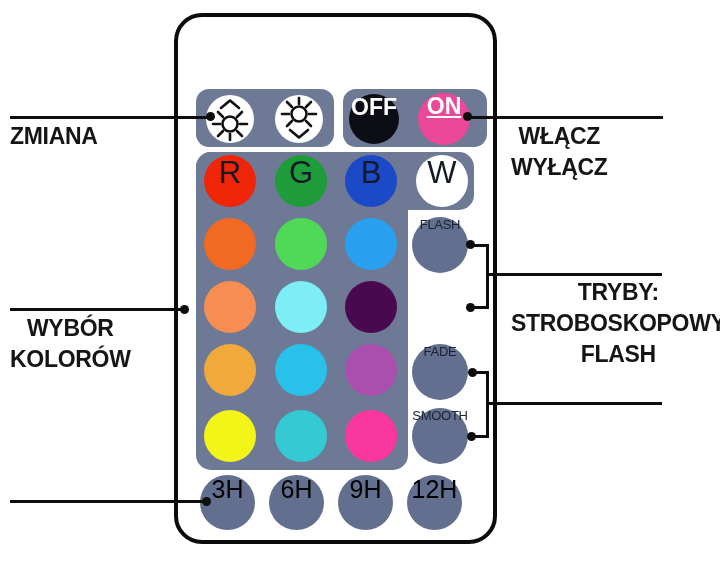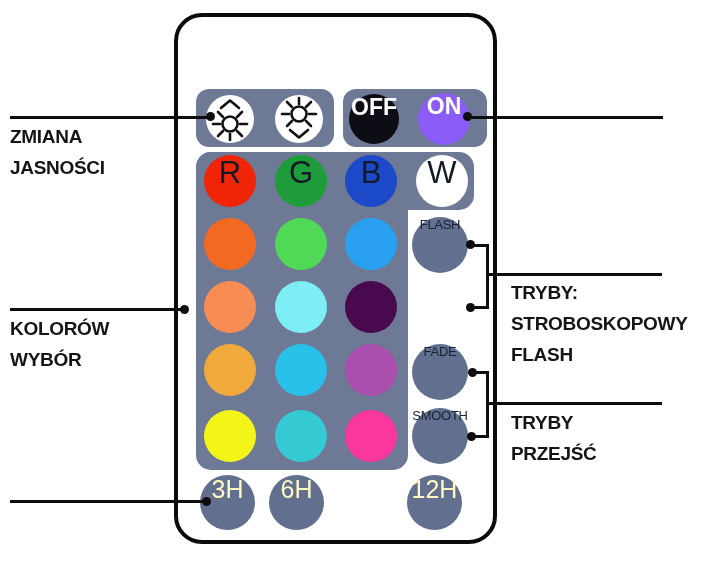--- a/index.html
+++ b/index.html
@@ -17,25 +17,25 @@
   .panel-tall{left:196px;top:152px;width:212px;height:318px;border-radius:15px;}
   .panel-wide{left:196px;top:152px;width:278px;height:58px;border-radius:15px;}
   .circ{position:absolute;border-radius:50%;display:flex;align-items:flex-start;justify-content:center;}
   .bright-btn{width:48px;height:48px;background:#ffffff;top:95px;}
   .b-up{left:206px;} .b-down{left:275px;}
   .off-btn{left:349px;top:94px;width:50px;height:50px;color:#ffffff;font-size:23px;font-weight:bold;}
   .on-btn{left:418px;top:93px;width:52px;height:52px;color:#ffffff;font-size:23px;font-weight:bold;}
   .rgbw{width:52px;height:52px;top:155px;font-size:31px;font-weight:400;color:#131a26;}
   .dot{position:absolute;width:52px;height:52px;border-radius:50%;}
   .mode-btn{width:56px;height:56px;left:412px;font-size:13px;font-weight:400;color:#1a2332;letter-spacing:-0.3px;}
-  .timer-btn{width:55px;height:55px;top:475px;font-size:25px;color:#fef9c3;}
+  .timer-btn{width:55px;height:55px;top:475px;font-size:25px;color:#000000;}
   .line{position:absolute;height:3px;background:#0d0d0d;}
   .vline{position:absolute;width:3px;background:#0d0d0d;}
   .pt{position:absolute;width:9px;height:9px;border-radius:50%;background:#0d0d0d;}
-  .label{position:absolute;font-size:19px;line-height:31px;font-weight:bold;color:#151515;letter-spacing:-0.3px;}
+  .label{position:absolute;font-size:23px;line-height:31px;font-weight:bold;color:#151515;letter-spacing:-0.3px;text-align:center;}
   .label span{display:block;}
   .sun{display:block;}
 </style>
 </head>
 <body>
 
 <div class="canvas">
 
   <div class="remote"></div>
 
@@ -71,21 +71,21 @@
         <line x1="31" y1="26" x2="36" y2="31"></line>
         <line x1="17" y1="26" x2="12" y2="31"></line>
         <line x1="24" y1="9" x2="24" y2="3"></line>
       </g>
     </svg>
   </div>
 
   <div class="circ off-btn" style="background: rgb(13, 13, 21);">
     <span>OFF</span>
   </div>
-  <div class="circ on-btn" style="background: #8b5cf6;">
+  <div class="circ on-btn" style="background: #ec4899; text-decoration: underline;">
     <span>ON</span>
   </div>
 
   <div class="circ rgbw" style="left: 204px; background: rgb(240, 37, 8);">
     <span>R</span>
   </div>
   <div class="circ rgbw" style="left: 275px; background: rgb(31, 156, 58);">
     <span>G</span>
   </div>
   <div class="circ rgbw" style="left: 345px; background: rgb(27, 73, 200);">
@@ -120,62 +120,64 @@
   <div class="circ mode-btn" style="top: 344px; background: rgb(98, 111, 142);">
     <span>FADE</span>
   </div>
 
   <div class="circ timer-btn" style="left: 200px; background: rgb(98, 111, 142);">
     <span>3H</span>
   </div>
   <div class="circ timer-btn" style="left: 269px; background: rgb(98, 111, 142);">
     <span>6H</span>
   </div>
+  <div class="circ timer-btn" style="left: 338px; background: rgb(98, 111, 142);">
+    <span>9H</span>
+  </div>
   <div class="circ timer-btn" style="left: 407px; background: rgb(98, 111, 142);">
     <span>12H</span>
   </div>
 
   <div class="line" style="left:10px;top:116px;width:201px;"></div>
   <div class="pt" style="left:206px;top:112px;"></div>
   <div class="label" style="left:10px;top:121px;">
     <span>ZMIANA</span>
-    <span>JASNOŚCI</span>
   </div>
 
   <div class="line" style="left:467px;top:116px;width:196px;"></div>
   <div class="pt" style="left:463px;top:112px;"></div>
+  <div class="label" style="left:511px;top:121px;">
+    <span>WŁĄCZ</span>
+    <span>WYŁĄCZ</span>
+  </div>
 
   <div class="line" style="left:10px;top:308px;width:176px;"></div>
   <div class="pt" style="left:180px;top:305px;"></div>
   <div class="label" style="left:10px;top:313px;">
+    <span>WYBÓR</span>
     <span>KOLORÓW</span>
-    <span>WYBÓR</span>
   </div>
 
   <div class="pt" style="left:466px;top:240px;"></div>
   <div class="pt" style="left:466px;top:303px;"></div>
   <div class="line" style="left:471px;top:244px;width:18px;"></div>
   <div class="line" style="left:471px;top:306px;width:18px;"></div>
   <div class="vline" style="left:486px;top:244px;height:65px;"></div>
   <div class="line" style="left:486px;top:273px;width:176px;"></div>
   <div class="label" style="left:511px;top:277px;">
     <span>TRYBY:</span>
     <span>STROBOSKOPOWY</span>
     <span>FLASH</span>
   </div>
 
   <div class="pt" style="left:468px;top:368px;"></div>
   <div class="pt" style="left:467px;top:432px;"></div>
   <div class="line" style="left:471px;top:371px;width:18px;"></div>
   <div class="line" style="left:471px;top:435px;width:18px;"></div>
   <div class="vline" style="left:486px;top:371px;height:67px;"></div>
   <div class="line" style="left:486px;top:402px;width:176px;"></div>
-  <div class="label" style="left:511px;top:407px;">
-    <span>TRYBY</span>
-    <span>PRZEJŚĆ</span>
-  </div>
 
   <div class="line" style="left:10px;top:500px;width:198px;"></div>
   <div class="pt" style="left:202px;top:497px;"></div>
   <div class="label" style="left:10px;top:506px;">
   </div>
 
 </div>
 
 </body></html>

